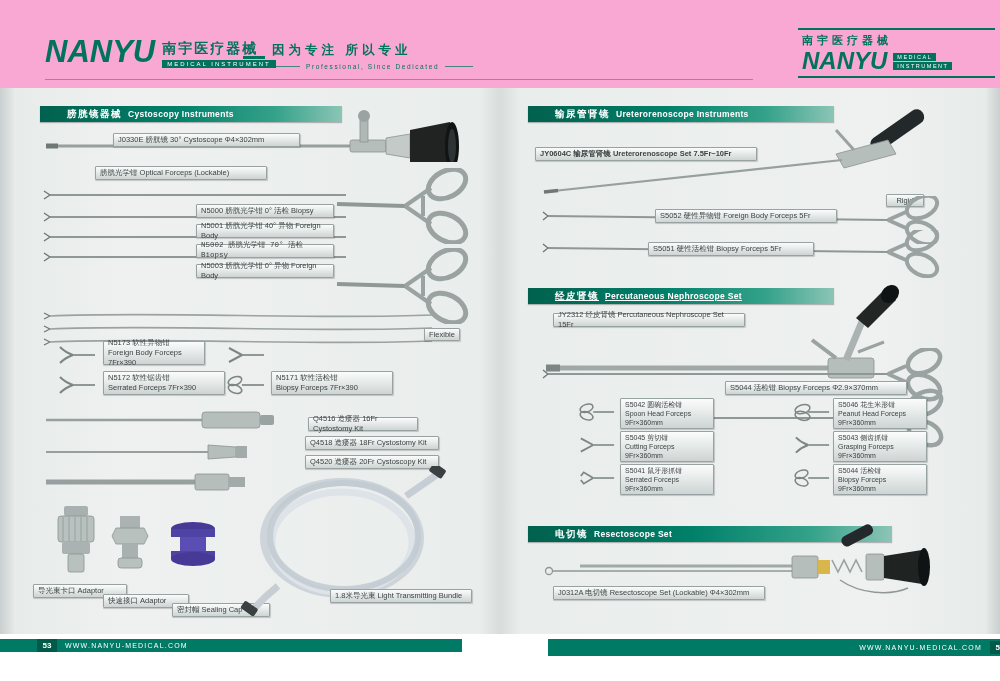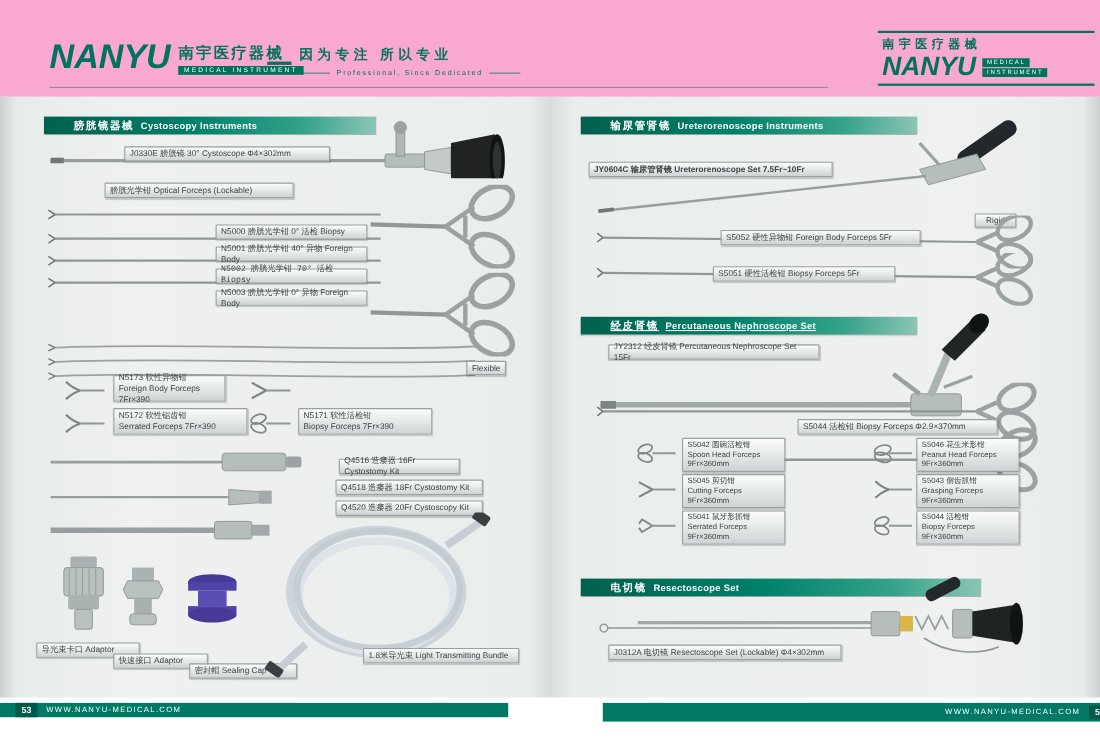--- a/index.html
+++ b/index.html
@@ -39,21 +39,21 @@
     font-size:7.5px;line-height:1.3;color:#3c4442;padding:1px 4px;white-space:pre-line;}
   .label-box.small{font-size:7px;}
   .tag-box{justify-content:center;font-size:7.5px;}
   .illus{position:absolute;}
   
   .footer-left{position:absolute;left:0;top:639px;width:462px;height:13px;background:#007a64;display:flex;align-items:center;}
   .footer-right{position:absolute;left:548px;top:639px;width:462px;height:17px;background:#007a64;display:flex;align-items:center;justify-content:flex-end;}
   .page-no{background:#005a49;height:13px;min-width:20px;display:flex;align-items:center;justify-content:center;
     font-size:8px;font-weight:bold;color:#fff;}
   .footer-url{font-size:7px;color:#fff;letter-spacing:1.2px;margin:0 8px;}
-  .footer-left .page-no{margin-left:14px;}
+  .footer-left .page-no{margin-left:37px;}
 </style>
 </head>
 <body>
 
 <div class="sheet">
 
   <div class="header">
     <div class="logo-left">
       <span class="logo-nanyu">NANYU</span>
       <span class="logo-col">

